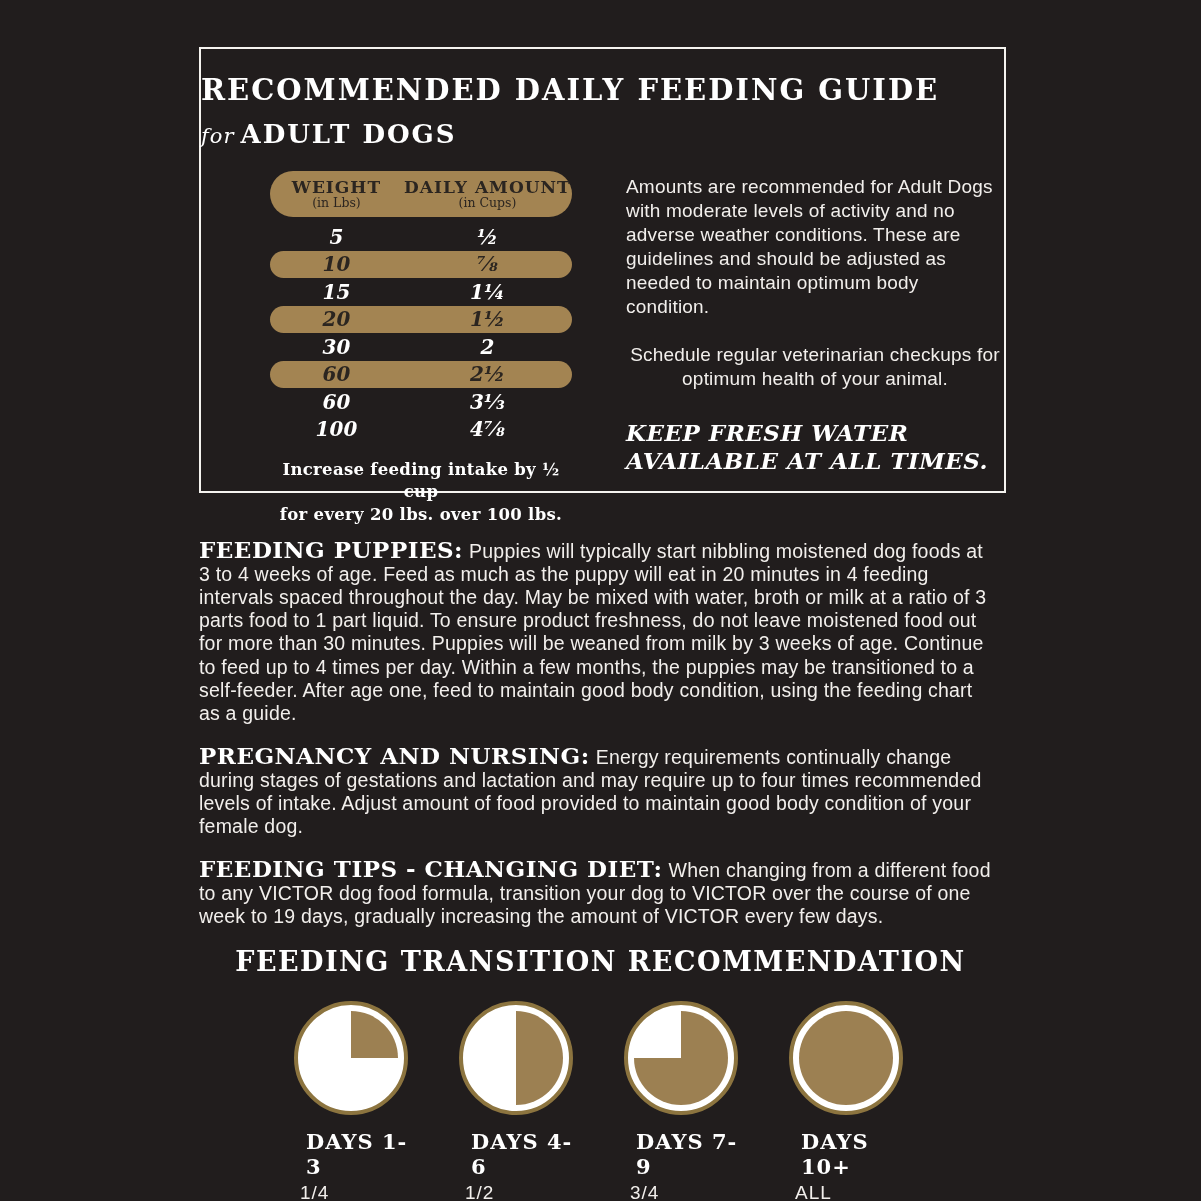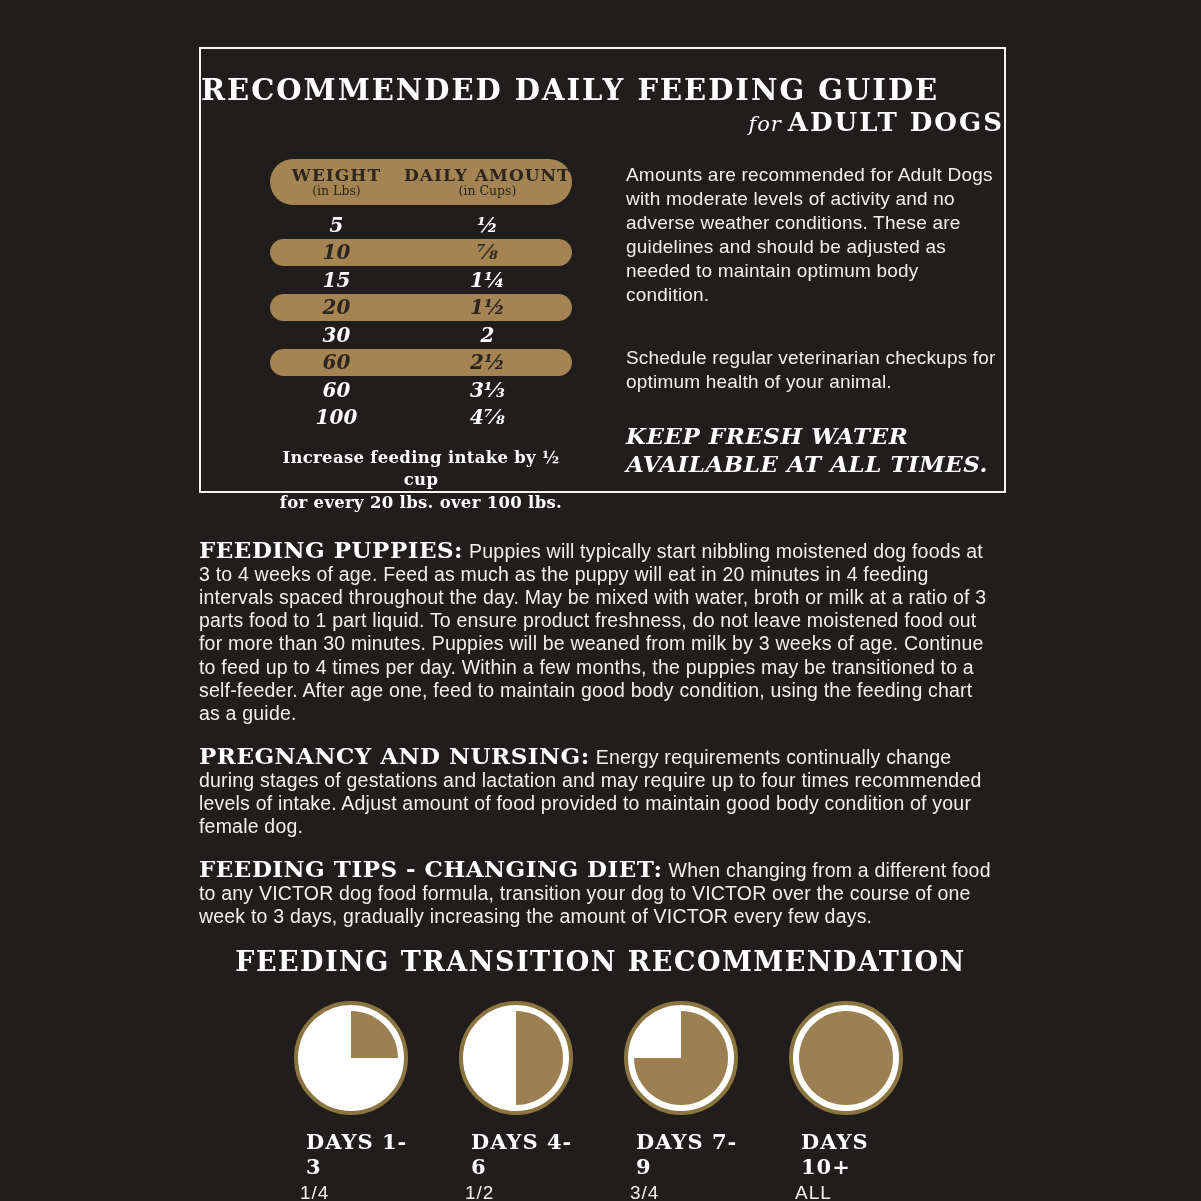--- a/index.html
+++ b/index.html
@@ -17,21 +17,21 @@
     position:absolute; left:199px; top:47px;
     width:807px; height:446px;
     border:2px solid #f5f3ef;
     padding-top:24px;
   }
   .gb-title {
     font-family:"DejaVu Serif", serif;
     font-weight:bold; font-size:29px; letter-spacing:2px;
     color:#fff;
   }
-  .gb-subtitle { text-align:right; margin-top:0; }
+  .gb-subtitle { text-align:left; margin-top:12px; }
   .gb-subtitle .for {
     font-family:"DejaVu Serif", serif; font-style:italic;
     font-size:21px; letter-spacing:1px; margin-right:6px;
   }
   .gb-subtitle .adult {
     font-family:"DejaVu Serif", serif; font-weight:bold;
     font-size:26px; letter-spacing:2px;
   }
   .gb-content { display:flex; margin-top:22px; padding:0 0 0 69px; }
 
@@ -59,21 +59,21 @@
   .trow .ta { width:56%; text-align:center; }
   .tfoot {
     margin-top:16px; text-align:center;
     font-family:"DejaVu Serif", serif; font-weight:bold;
     font-size:16.5px; line-height:1.35; color:#fff; letter-spacing:0.3px;
   }
 
   
   .gb-notes { margin-left:54px; width:380px; padding-top:4px; }
   .note { font-size:19px; line-height:1.26; color:#f2efec; letter-spacing:0.2px; }
-  .note + .note { margin-top:39px; }
+  .note + .note { margin-top:24px;text-align:center; }
   .water {
     margin-top:28px;
     font-family:"DejaVu Serif", serif; font-weight:bold; font-style:italic;
     font-size:23px; line-height:1.22; letter-spacing:0.5px; color:#fff;
   }
 
   
   .sections { position:absolute; left:199px; top:536px; width:795px; }
   .section { margin-bottom:17px; font-size:19.5px; line-height:1.18; }
   .section .sbody { color:#f2efec; line-height:1.185; letter-spacing:0.2px; }
@@ -185,21 +185,21 @@
 </div>
 
 <div class="sections">
   <div class="section">
     <span class="shead">FEEDING PUPPIES:</span><p class="sbody">Puppies will typically start nibbling moistened dog foods at 3 to 4 weeks of age. Feed as much as the puppy will eat in 20 minutes in 4 feeding intervals spaced throughout the day. May be mixed with water, broth or milk at a ratio of 3 parts food to 1 part liquid. To ensure product freshness, do not leave moistened food out for more than 30 minutes. Puppies will be weaned from milk by 3 weeks of age. Continue to feed up to 4 times per day. Within a few months, the puppies may be transitioned to a self-feeder. After age one, feed to maintain good body condition, using the feeding chart as a guide.</p>
   </div>
   <div class="section">
     <span class="shead">PREGNANCY AND NURSING:</span><p class="sbody">Energy requirements continually change during stages of gestations and lactation and may require up to four times recommended levels of intake. Adjust amount of food provided to maintain good body condition of your female dog.</p>
   </div>
   <div class="section">
-    <span class="shead">FEEDING TIPS - CHANGING DIET:</span><p class="sbody">When changing from a different food to any VICTOR dog food formula, transition your dog to VICTOR over the course of one week to 3 days, gradually increasing the amount of VICTOR every few days.</p>
+    <span class="shead">FEEDING TIPS - CHANGING DIET:</span><p class="sbody">When changing from a different food to any VICTOR dog food formula, transition your dog to VICTOR over the course of one week to 19 days, gradually increasing the amount of VICTOR every few days.</p>
   </div>
 </div>
 
 <div class="transition-title">FEEDING TRANSITION RECOMMENDATION</div>
 <div class="steps" id="steps">
     <div class="step">
       <div class="ring">
         <div class="pie" style="background: conic-gradient(rgb(156, 128, 82) 0deg, rgb(156, 128, 82) 25%, rgb(255, 255, 255) 25%, rgb(255, 255, 255) 100%);"></div>
       </div>
       <div class="days">DAYS 1-3</div>

